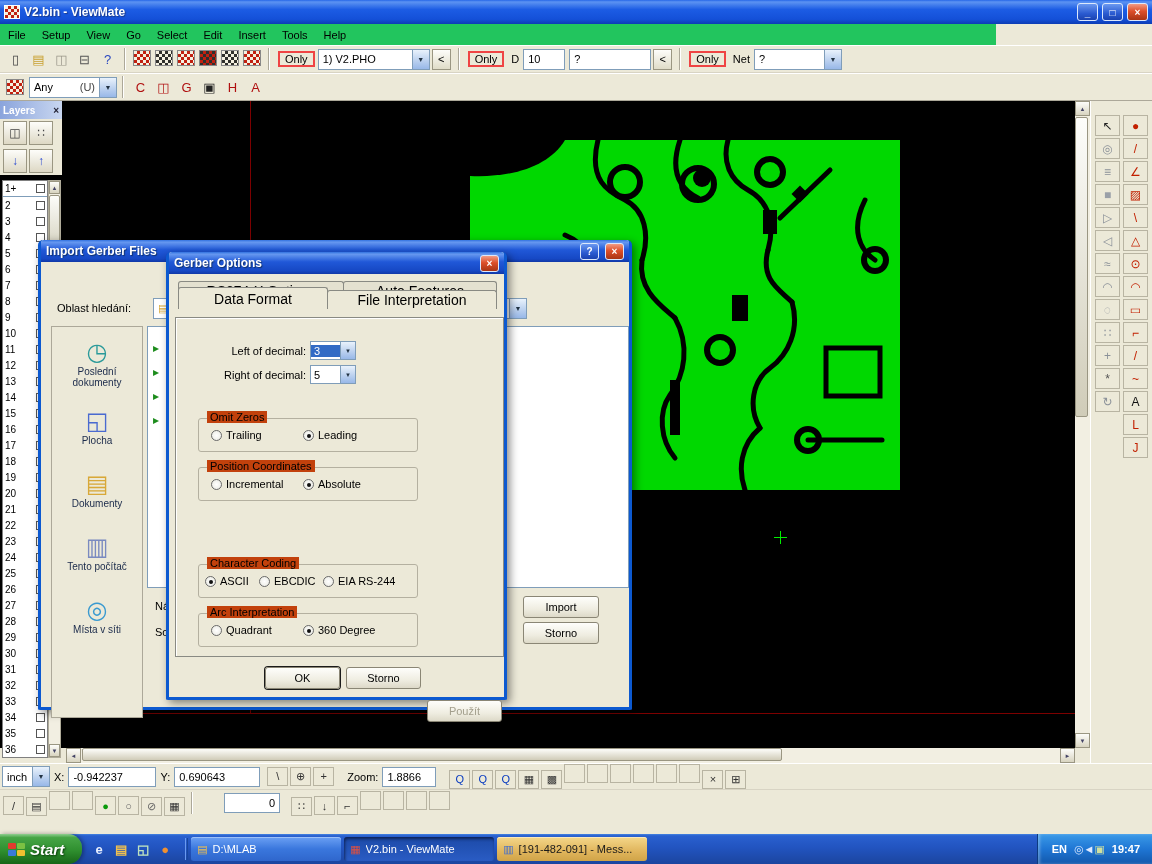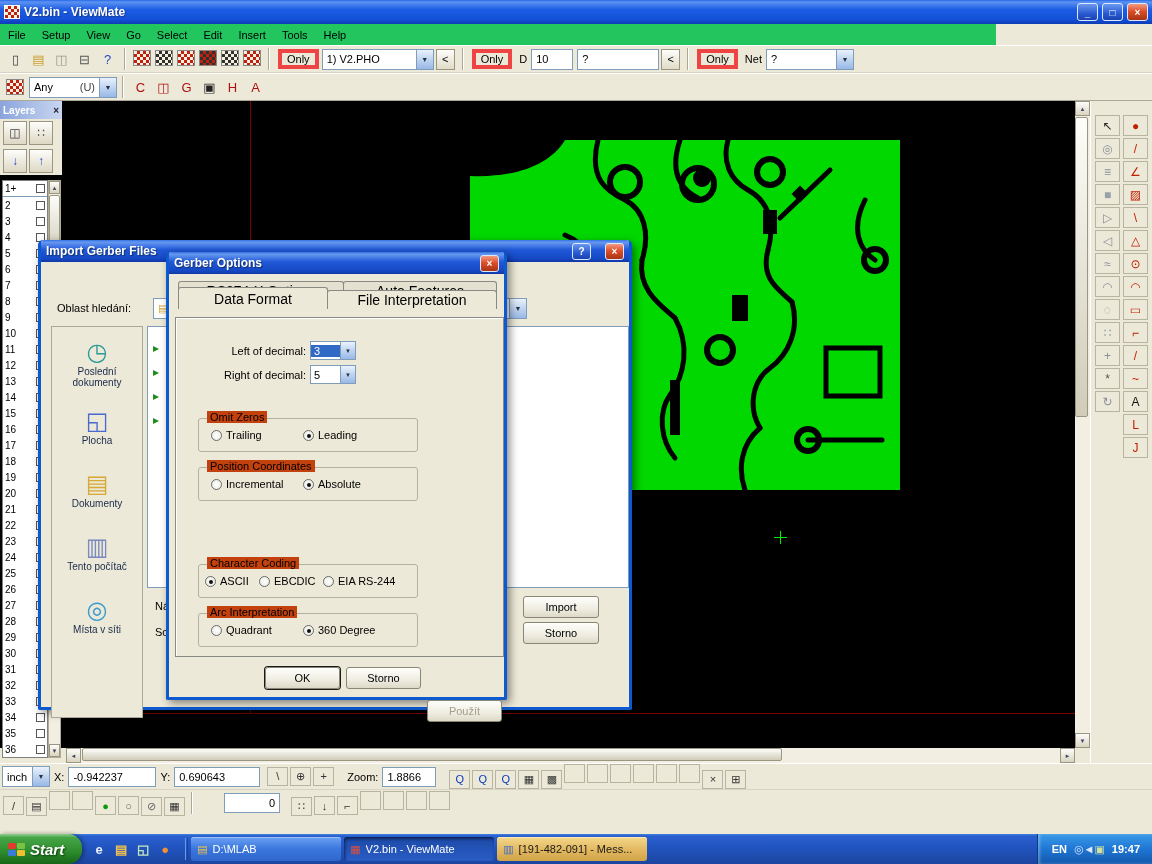--- a/index.html
+++ b/index.html
@@ -18,21 +18,21 @@
 .pat-mix{background-image:repeating-conic-gradient(#c02010 0% 25%,#30302c 25% 50%);background-size:6px 6px;}
 
 .menubar{left:0;top:24px;width:996px;height:21px;display:flex;align-items:center;background:#22c55e;}
 .menu-item{padding:3px 8px;}
 .toolbar{position:absolute;display:flex;align-items:center;background:#ece9d8;padding:0 4px;border-top:1px solid #fff;}
 #toolbar1{left:0;top:45px;width:1152px;height:28px;border-bottom:1px solid #d8d4c4;}
 #toolbar2{left:0;top:73px;width:1152px;height:28px;border-bottom:1px solid #aca899;}
 .ticon{width:21px;height:20px;display:inline-flex;align-items:center;justify-content:center;font-size:13px;margin:0 1px;}
 span.ticon.pat-red,span.ticon.pat-dark,span.ticon.pat-mix{width:18px;height:16px;border:1px solid #888;margin:0 2px;}
 .sep{width:2px;height:22px;margin:0 5px;border-left:1px solid #aca899;border-right:1px solid #fff;}
-.tb-toggle{border:4px solid #ef4444;background:#ece9d8;padding:0 5px;margin:0 3px;}
+.tb-toggle{border:2px solid #ef4444;background:#ece9d8;padding:0 5px;margin:0 3px;}
 .tb-label{margin:0 4px;}
 .combo{display:inline-flex;align-items:center;background:#fff;border:1px solid #7f9db9;height:21px;}
 .combo .cval{padding:0 4px;flex:1;white-space:nowrap;overflow:hidden;}
 .combo .carr{width:17px;height:19px;display:flex;align-items:center;justify-content:center;font-size:7px;color:#234;background:linear-gradient(180deg,#e9f2fc,#c0d4f0 50%,#98b8e8);border-left:1px solid #7f9db9;}
 .tb-input{background:#fff;border:1px solid #7f9db9;height:21px;display:inline-flex;align-items:center;padding:0 4px;}
 .tb-btn{border:1px solid #9a9682;background:linear-gradient(#fdfdfa,#e0dcc8);height:21px;width:19px;display:inline-flex;align-items:center;justify-content:center;margin:0 2px;}
 
 #canvas{left:0;top:101px;width:1090px;height:647px;background:#000;}
 
 #layers-panel{left:0;top:101px;width:62px;z-index:5;}
@@ -51,21 +51,21 @@
 
 #right-tools{left:1090px;top:101px;width:62px;height:662px;background:#ece9d8;border-left:1px solid #fff;display:flex;gap:3px;padding:14px 2px 0 4px;align-items:flex-start;}
 .rt-col{display:flex;flex-direction:column;gap:2px;}
 .rt-icon{width:25px;height:21px;border:1px solid #b8b4a2;background:#ece9d8;display:flex;align-items:center;justify-content:center;font-size:12px;}
 
 #vscroll{left:1075px;top:101px;width:15px;height:647px;background:#f2efe2;z-index:4;}
 #hscroll{left:66px;top:748px;width:1009px;height:15px;background:#f2efe2;z-index:4;display:flex;}
 #vscroll .scroll-btn,#hscroll .scroll-btn{width:15px;height:15px;}
 
 .xp-window{position:absolute;border:3px solid #0c59d0;border-top:none;border-radius:5px 5px 2px 2px;background:#ece9d8;box-shadow:3px 3px 8px rgba(0,0,0,.45);}
-.xp-title{height:22px;border-radius:3px 3px 0 0;background:linear-gradient(180deg,#3272e0 0%,#6698f0 10%,#2058d8 45%,#1648c4 85%,#1038a8 100%);display:flex;align-items:center;gap:12px;padding:0 5px;color:#fff;font-weight:bold;font-size:12px;}
+.xp-title{height:22px;border-radius:3px 3px 0 0;background:linear-gradient(180deg,#3272e0 0%,#6698f0 10%,#2058d8 45%,#1648c4 85%,#1038a8 100%);display:flex;align-items:center;gap:4px;padding:0 5px;color:#fff;font-weight:bold;font-size:12px;}
 .xp-title .t{flex:1;text-shadow:1px 1px 1px #10306a;white-space:nowrap;overflow:hidden;}
 .xtb{width:19px;height:17px;border-radius:3px;border:1px solid #dce8fc;color:#fff;font-weight:bold;font-size:10px;display:flex;align-items:center;justify-content:center;background:linear-gradient(180deg,#6a98f0,#2a5ad0 60%,#1a42b0);margin-left:2px;}
 .xtb.close{background:linear-gradient(180deg,#f29b84,#dd4f2a 45%,#a83414);}
 .xp-body{position:relative;height:calc(100% - 22px);}
 
 #gerber-tabs-back{position:absolute;left:9px;top:7px;height:18px;display:flex;}
 #gerber-tabs-front{position:absolute;left:9px;top:16px;height:19px;display:flex;}
 .tab{display:inline-flex;align-items:center;justify-content:center;height:19px;background:#e4e1d0;border:1px solid #898a83;border-bottom:none;border-radius:3px 3px 0 0;font-size:14px;margin-right:-1px;}
 #gerber-tabs-back .tab{height:18px;}
 .tab.front{background:#ece9d8;}

